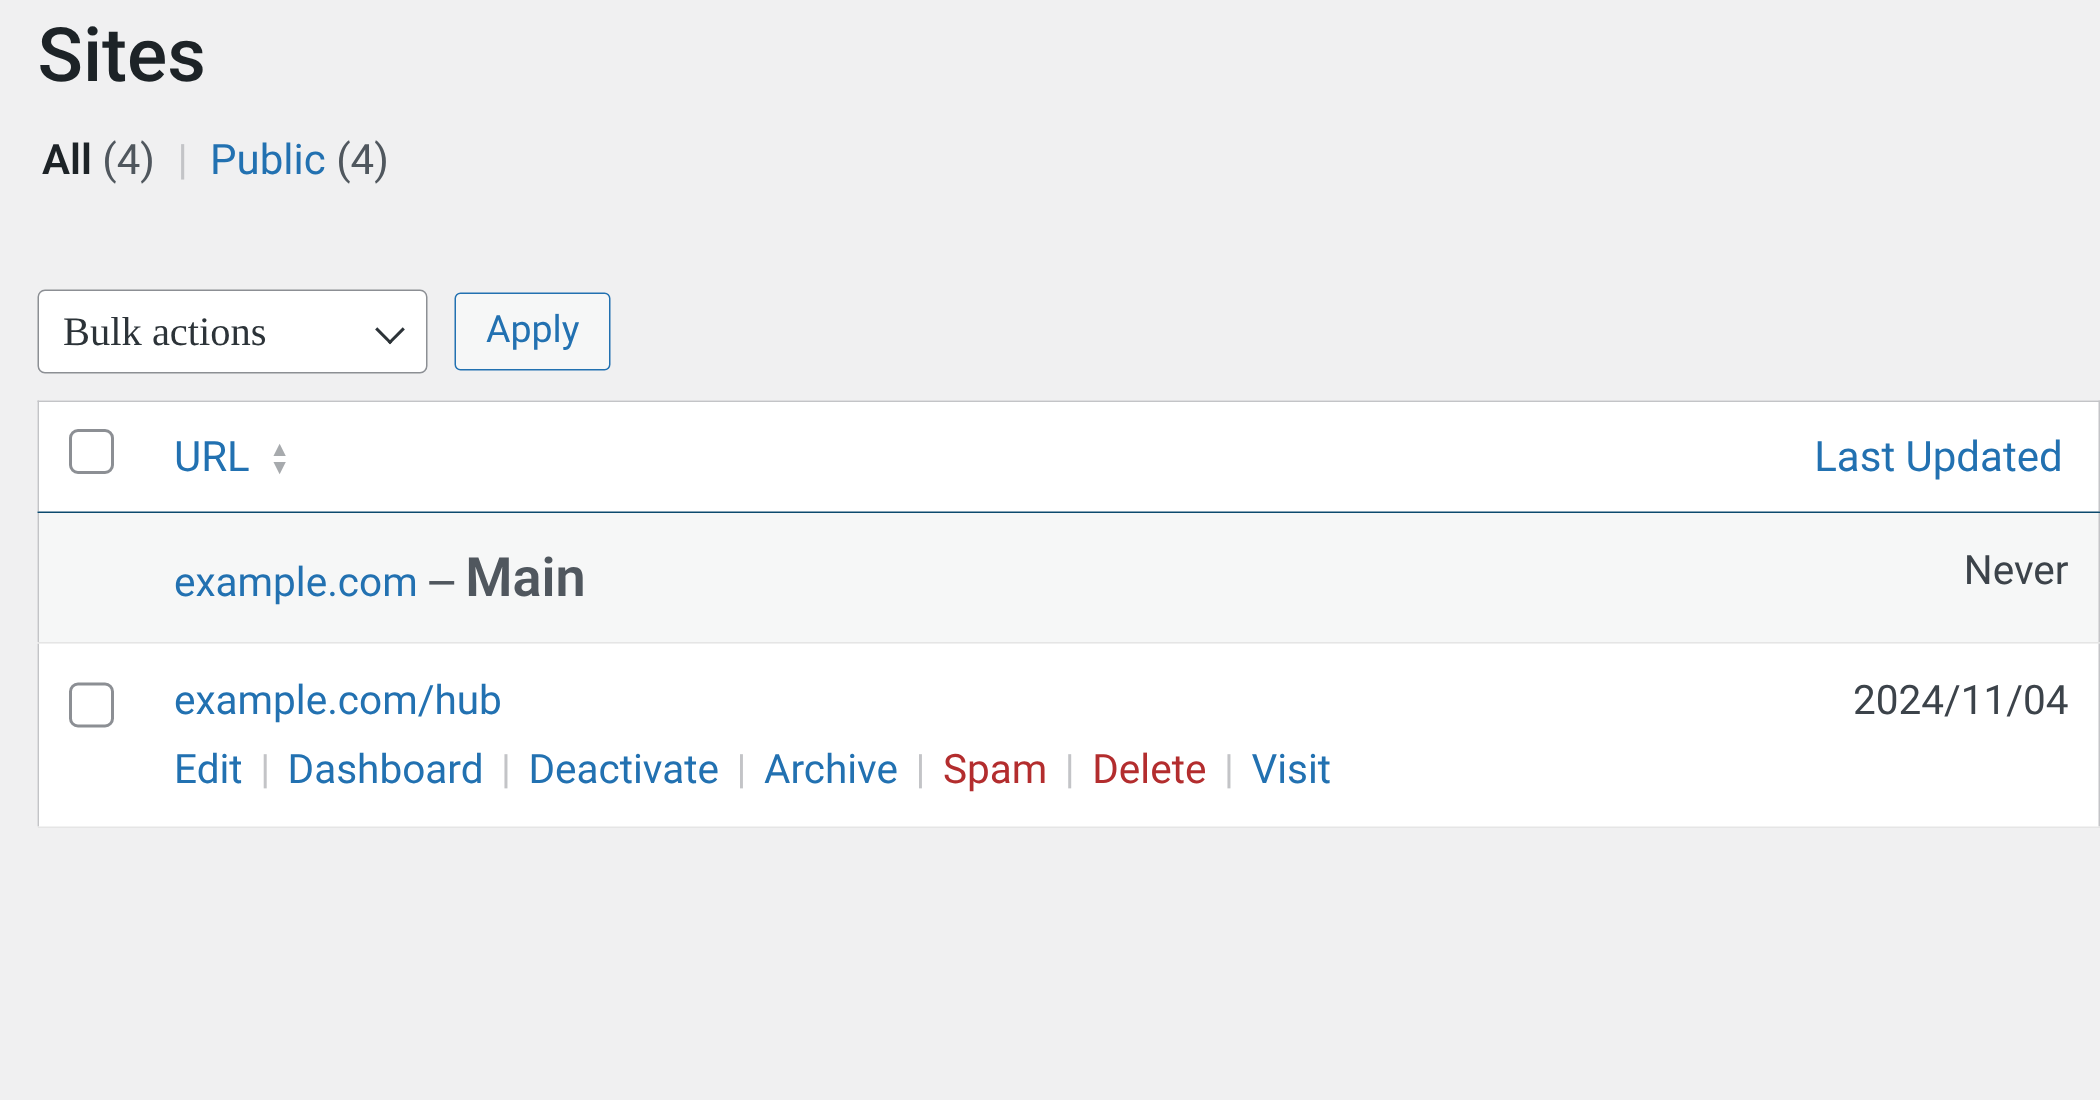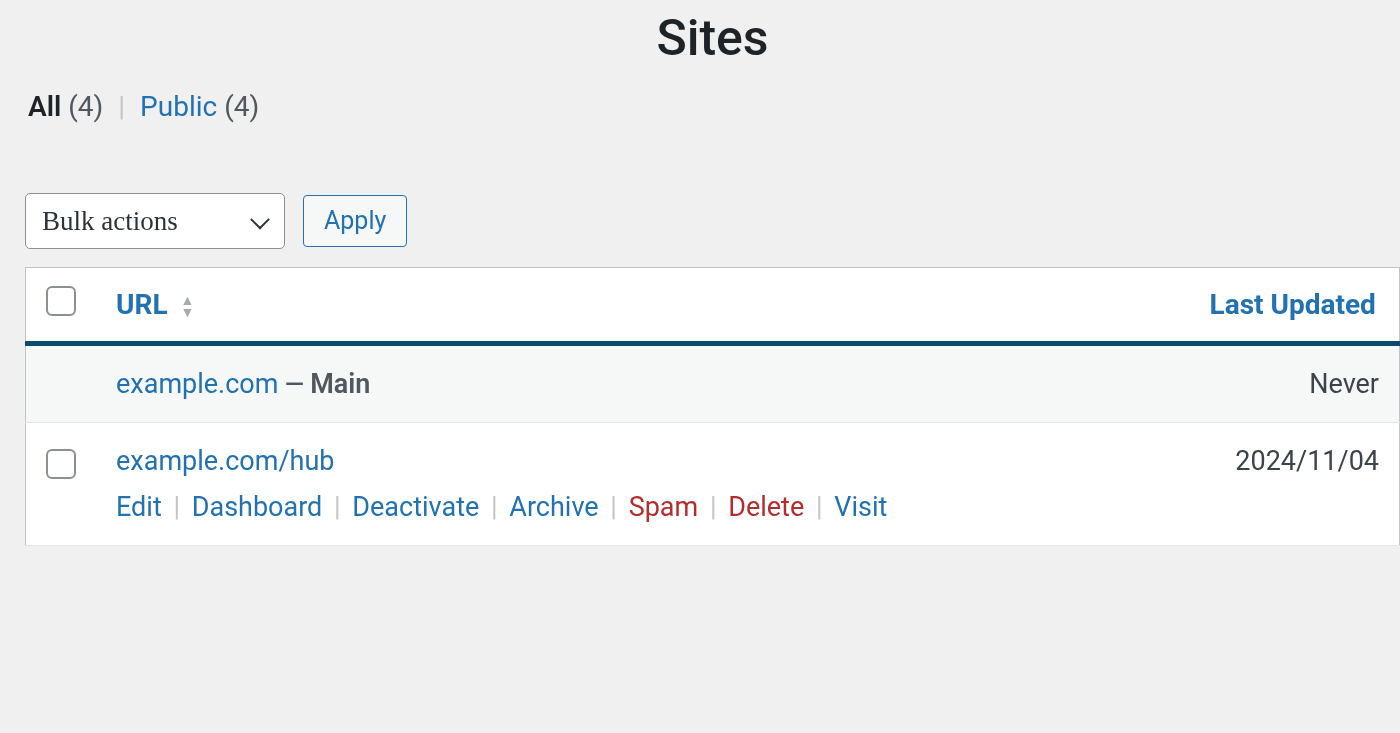--- a/index.html
+++ b/index.html
@@ -12,21 +12,20 @@
       background: #f0f0f1;
       color: #1d2327;
       font-size: 25px;
       padding: 0;
     }
     .header-row {
       display: flex;
       align-items: center;
       gap: 36px;
       padding: 8px 0 0 25px;
-      flex-direction: column;
     }
     .page-title {
       font-size: 50px;
       font-weight: 500;
       color: #1d2327;
       line-height: 1.2;
     }
     .btn-outline {
       display: inline-block;
       border: 1.5px solid #2271b1;
@@ -98,22 +97,22 @@
     .table {
       width: calc(100% - 25px);
       margin-left: 25px;
       background: #fff;
       border: 1px solid #c3c4c7;
       border-collapse: collapse;
     }
     .table thead th {
       text-align: left;
       padding: 18px 20px;
-      border-bottom: 5px solid #0c4a6e;
-      font-weight: 700;
+      border-bottom: 1px solid #0c4a6e;
+      font-weight: 400;
       font-size: 28px;
       color: #2271b1;
     }
     .table thead th.checkbox-col {
       width: 66px;
       text-align: center;
     }
     .table thead th.updated-col {
       text-align: left;
       padding-right: 18px;
@@ -164,21 +163,21 @@
     }
     .site-url {
       color: #2271b1;
       font-weight: 400;
       font-size: 27px;
       cursor: pointer;
     }
     .main-label {
       color: #50575e;
       font-weight: 600;
-      font-size: 27px;
+      font-size: 36px;
     }
     .dash {
       color: #50575e;
       font-weight: 500;
     }
     .row-actions {
       margin-top: 14px;
       font-size: 27px;
     }
     .row-actions .action {

